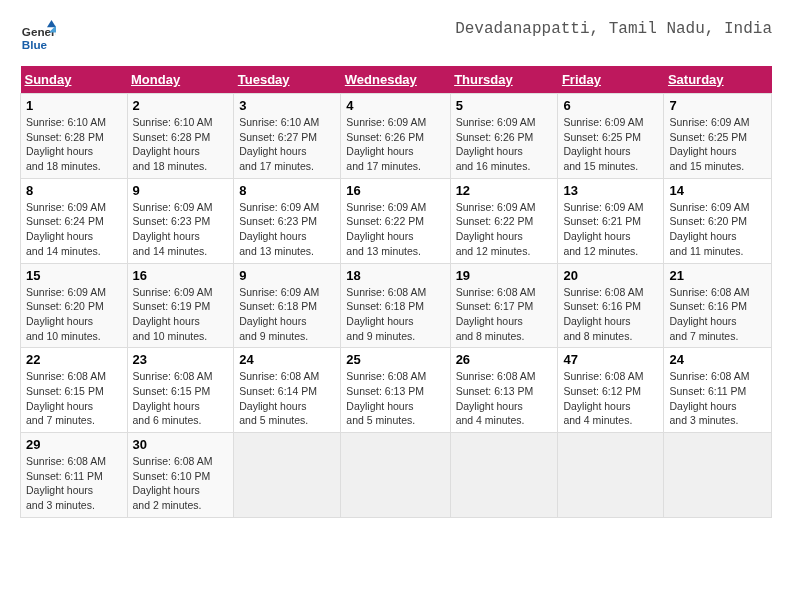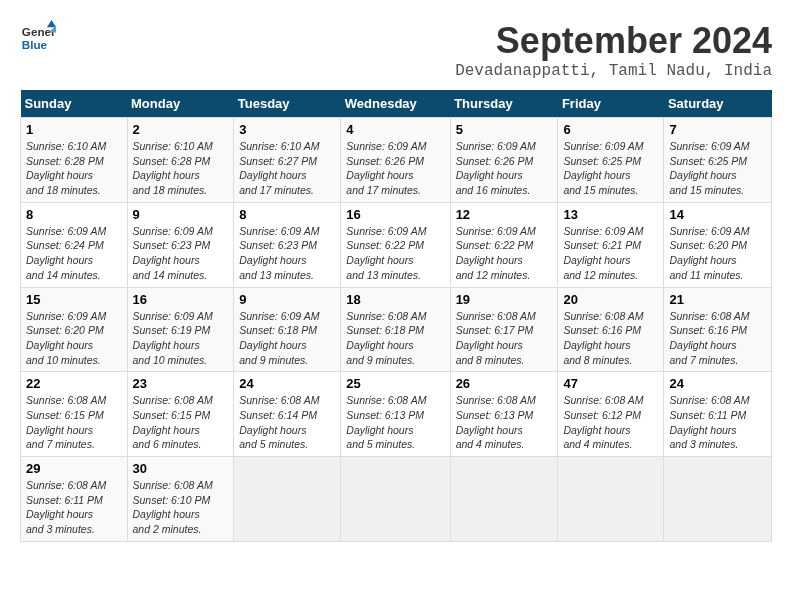--- a/index.html
+++ b/index.html
@@ -37,26 +37,27 @@
       font-size: 16px;
       color: #555;
       font-family: Liberation Mono, monospace;
     }
     table {
       width: 100%;
       border-collapse: collapse;
       font-size: 11px;
     }
     thead tr th {
-      background-color: #0c4a6e;
+      background-color: #be185d;
       color: #fff;
       padding: 6px 4px;
       text-align: left;
       font-size: 13px;
       font-weight: bold;
+      text-decoration: underline;
     }
     tbody tr td {
       vertical-align: top;
       border: 1px solid #ddd;
       padding: 4px 5px;
       width: 113px;
       min-height: 70px;
       background: #fff;
     }
     tbody tr:nth-child(odd) td {
@@ -68,37 +69,35 @@
     .day-num {
       font-size: 13px;
       font-weight: bold;
       display: block;
       margin-bottom: 2px;
     }
     .day-info {
       color: #333;
       line-height: 1.4;
       font-size: 10.5px;
-      font-style: italic;
     }
   </style>
 </head>
 <body>
 
 <div class="header-area">
   <div class="logo">
     <svg class="logo-icon" viewBox="0 0 40 40">
       <text x="2" y="18" font-size="13" font-weight="bold" fill="#333">General</text>
       <text x="2" y="32" font-size="13" font-weight="bold" fill="#1a5fa8">Blue</text>
       <polygon points="30,8 40,8 35,0" fill="#1a5fa8"></polygon>
       <polygon points="32,14 40,14 40,6" fill="#4a9fd8"></polygon>
     </svg>
   </div>
   <div class="title-area">
-    <div class="calendar-title">September 2024</div>
     <div class="calendar-subtitle">Devadanappatti, Tamil Nadu, India</div>
   </div>
 </div>
 
 <table>
   <thead>
     <tr>
       <th>Sunday</th>
       <th>Monday</th>
       <th>Tuesday</th>

